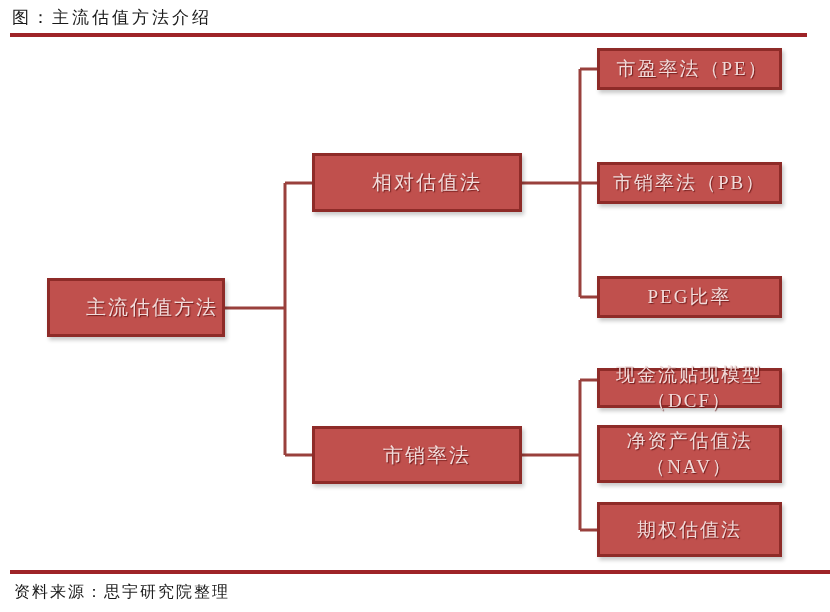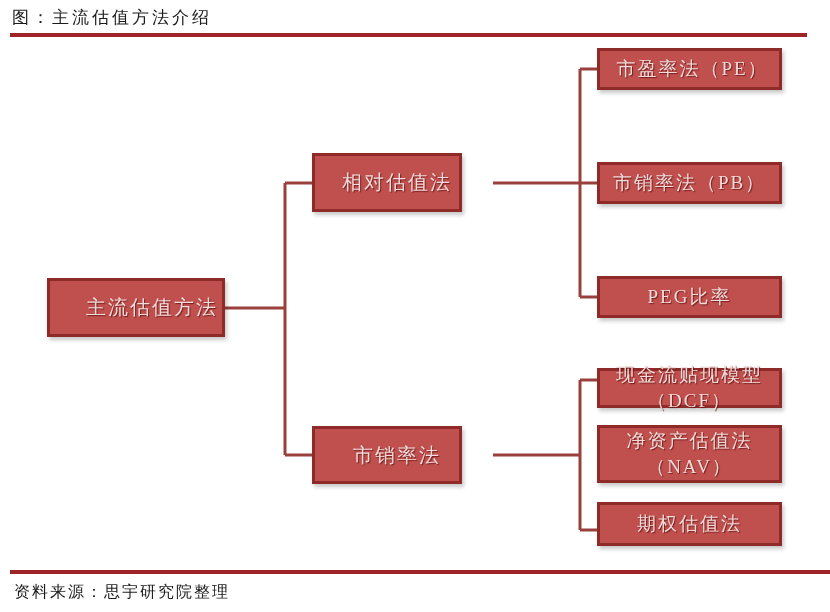--- a/index.html
+++ b/index.html
@@ -43,32 +43,32 @@
     color:var(--box-text);
     display:flex;align-items:center;justify-content:center;
     text-align:center;
     letter-spacing:2px;
     white-space:pre-line;
     line-height:1.35;
     text-shadow:1px 1px 1px rgba(90,12,12,0.75);
     box-shadow:2px 3px 4px rgba(0,0,0,0.22);
   }
   .node-root{left:47px;top:278px;width:178px;height:59px;font-size:20px;padding-left:32px;}
-  .node-branch{left:312px;width:150px;height:59px;font-size:20px;padding-left:20px;}
+  .node-branch{left:312px;width:210px;height:59px;font-size:20px;padding-left:20px;}
   .branch-0{top:153px;}
   .branch-1{top:426px;height:58px;}
   .node-leaf{left:597px;width:185px;font-size:19px;}
   .leaf-0{top:48px;height:42px;padding-left:6px;}
   .leaf-1{top:105px;height:42px;}
   .leaf-2{top:162px;height:42px;}
   .leaf-3{top:219px;height:42px;}
   .leaf-4{top:276px;height:42px;}
   .leaf-5{top:368px;height:40px;}
   .leaf-6{top:425px;height:58px;}
-  .leaf-7{top:502px;height:44px;}
+  .leaf-7{top:502px;height:55px;}
 </style>
 </head>
 <body>
 
 <div class="canvas">
 
   <div class="fig-title">图：主流估值方法介绍</div>
 
   <div class="rule rule-top"></div>
 

